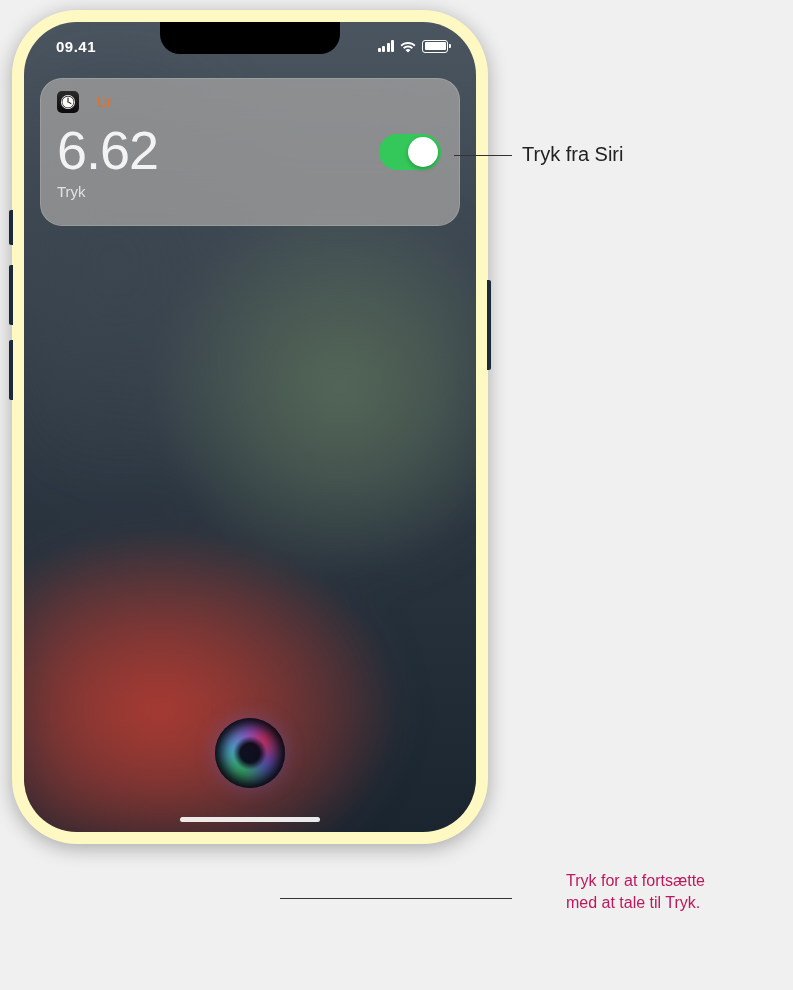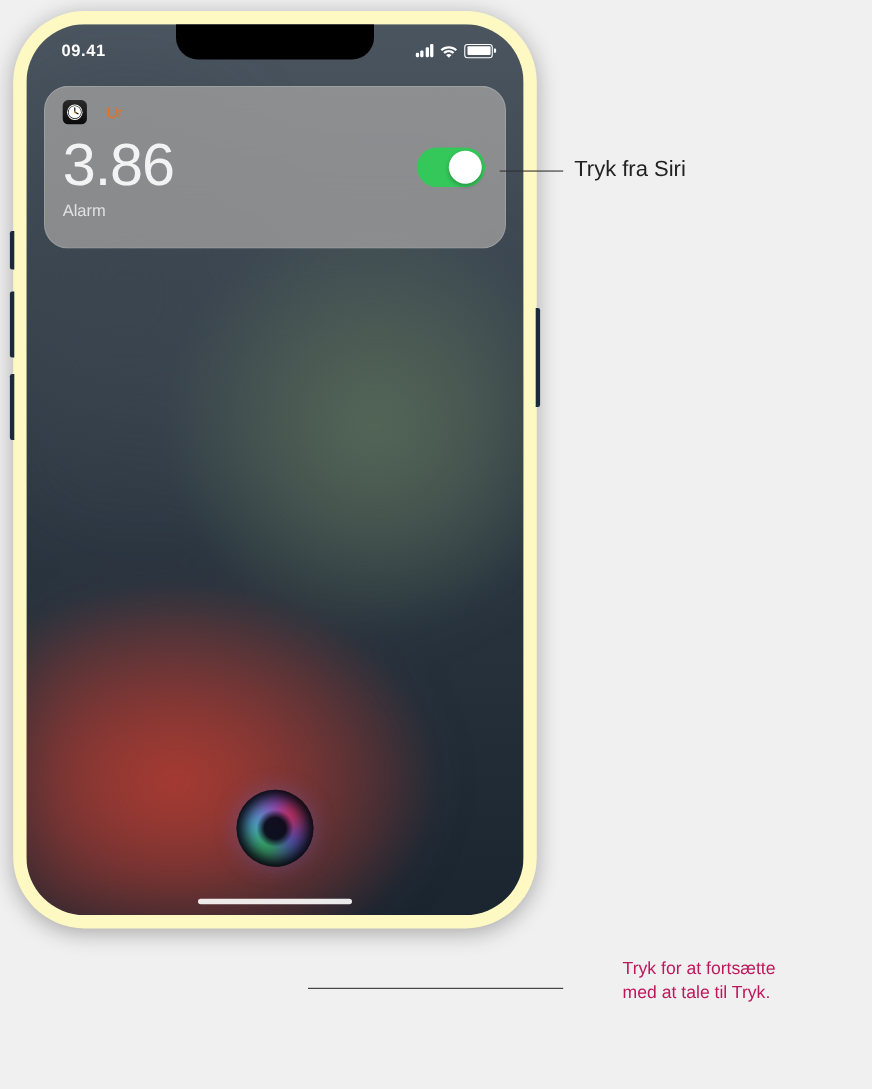--- a/index.html
+++ b/index.html
@@ -354,22 +354,22 @@
             <circle cx="8" cy="8" r="7" fill="#fff"></circle>
             <circle cx="8" cy="8" r="6.2" fill="#0a0a0a"></circle>
             <circle cx="8" cy="8" r="5.6" fill="#fff"></circle>
             <line x1="8" y1="8" x2="8" y2="4" stroke="#000" stroke-width="1" stroke-linecap="round"></line>
             <line x1="8" y1="8" x2="11" y2="9.5" stroke="#000" stroke-width="1" stroke-linecap="round"></line>
             <circle cx="8" cy="8" r="0.8" fill="#ff9500"></circle>
           </svg>
         </div>
         <span class="card-app-name">Ur</span>
       </div>
-      <div class="card-time">3.86</div>
-      <div class="card-label">Alarm</div>
+      <div class="card-time">6.62</div>
+      <div class="card-label">Tryk</div>
       <div class="toggle">
         <div class="toggle-knob"></div>
       </div>
     </div>
 
     <div class="siri-orb">
       <div class="siri-orb-inner">
         <div class="siri-wave"></div>
         <div class="siri-wave2"></div>
       </div>

